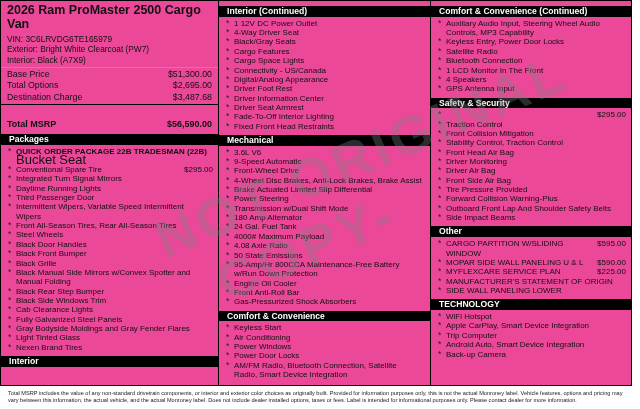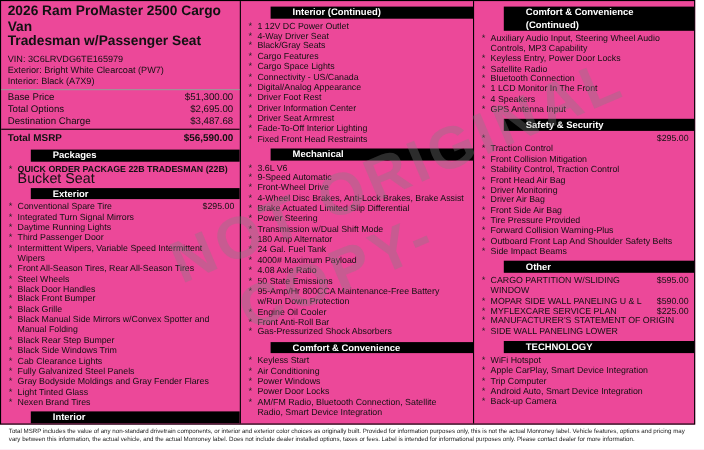--- a/index.html
+++ b/index.html
@@ -23,26 +23,26 @@
   .col2 { width: 212px; border-right: 1px solid #000; padding-top: 5px; }
   .col3 { flex: 1; padding-top: 5px; }
 
   .head { padding: 3px 6px 0 6px; }
   .title { font-size: 12.5px; font-weight: bold; line-height: 13.5px; }
   .meta { font-size: 8.3px; line-height: 10.4px; margin-top: 3px; }
 
   .pricing { border-top: 1px solid #999; margin-top: 2px; padding-top: 1px; }
   .prow { display: flex; justify-content: space-between; font-size: 8.8px; line-height: 11.2px; padding: 0 6px; }
   .prow .pv { text-align: center; }
-  .prow.total { font-weight: bold; border-top: 1px solid #000; margin-top: 1px; padding-top: 1px; font-size: 9px; line-height: 12.5px; }
+  .prow.total { font-weight: bold; border-top: 1px solid #000; margin-top: 1px; padding-top: 13px; font-size: 9px; line-height: 12.5px; }
 
   .section-bar {
     background: #000; color: #fff; font-weight: bold;
     font-size: 8.6px; line-height: 10.8px;
-    padding: 0 20px; margin-top: 4px; margin-bottom: 2px; margin-left: 27px;
+    padding: 0 8px; margin-top: 4px; margin-bottom: 2px;
   }
   .col2 .section-bar:first-child, .col3 .section-bar:first-child { margin-top: 0; }
 
   .item { display: flex; align-items: flex-start; font-size: 8px; line-height: 9.35px; padding: 0 5px 0 7px; }
   .bullet { flex: 0 0 8px; font-size: 8.5px; color: #222; }
   .txt { flex: 1 1 auto; padding-right: 3px; }
   .price { white-space: nowrap; margin-left: auto; }
   .item.bold .txt { font-weight: bold; }
   .sub { font-size: 13px; line-height: 8.6px; padding-left: 15px; }
 
@@ -63,21 +63,20 @@
   #wm2 { left: 208px; top: 256px; transform: rotate(-23deg); }
 </style>
 </head>
 <body>
 
 <div class="sticker">
 
   <div class="col col1">
     <div class="head">
       <div class="title">2026 Ram ProMaster 2500 Cargo Van</div>
-      <div class="title">Tradesman w/Passenger Seat</div>
       <div class="meta">
         <div>VIN: 3C6LRVDG6TE165979</div>
         <div>Exterior: Bright White Clearcoat (PW7)</div>
         <div>Interior: Black (A7X9)</div>
       </div>
     </div>
     <div class="pricing">
       <div class="prow">
         <span>Base Price</span>
         <span class="pv">$51,300.00</span>
@@ -95,21 +94,20 @@
         <span class="pv">$56,590.00</span>
       </div>
     </div>
     <div>
         <div class="section-bar">Packages</div>
         <div class="item bold">
           <span class="bullet">*</span>
           <span class="txt">QUICK ORDER PACKAGE 22B TRADESMAN (22B)</span>
         </div>
         <div class="sub">Bucket Seat</div>
-        <div class="section-bar">Exterior</div>
         <div class="item">
           <span class="bullet">*</span>
           <span class="txt">Conventional Spare Tire</span>
           <span class="price">$295.00</span>
         </div>
         <div class="item">
           <span class="bullet">*</span>
           <span class="txt">Integrated Turn Signal Mirrors</span>
         </div>
         <div class="item">

